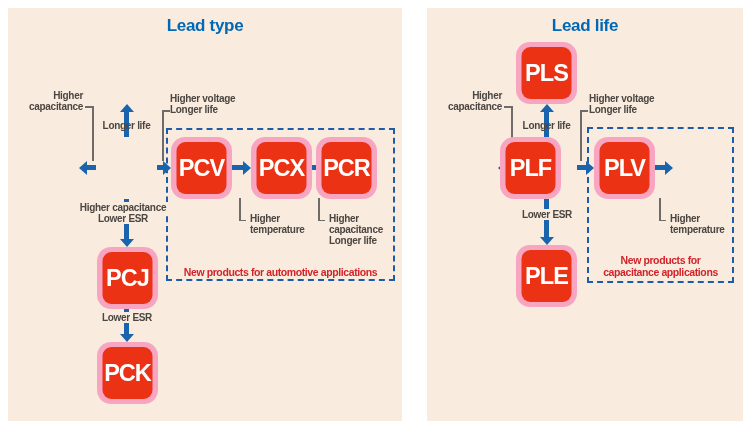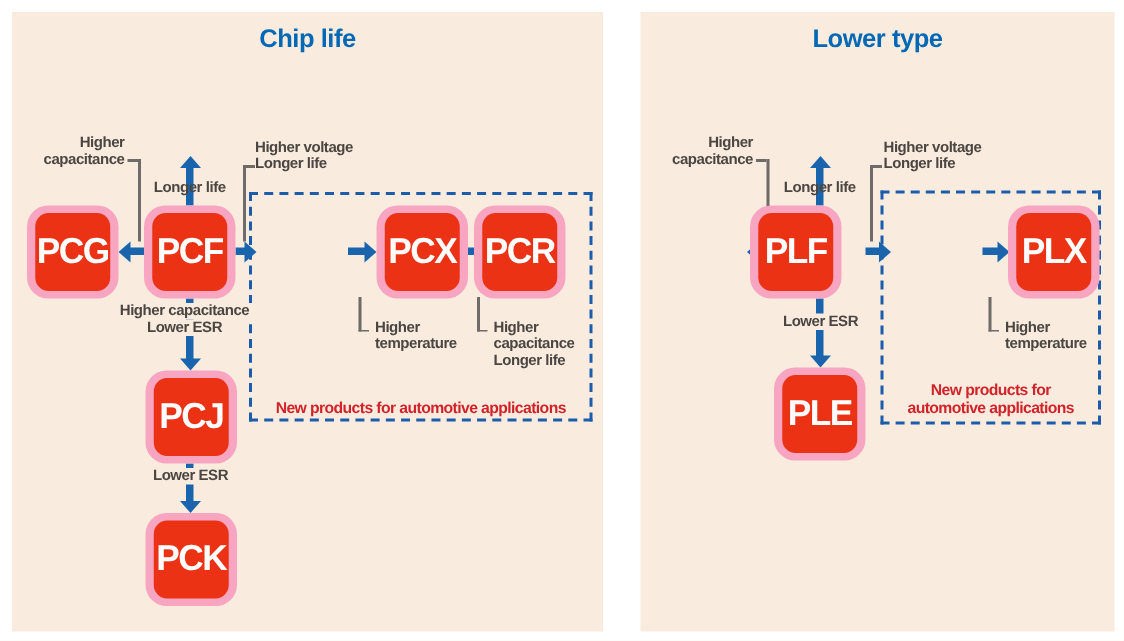--- a/index.html
+++ b/index.html
@@ -48,46 +48,43 @@
   .lbl.stack span{display:inline-block;background:var(--panel_bg,#f9ecdf);padding:0 2px;}
   .auto-label{position:absolute;font-size:10.5px;font-weight:bold;letter-spacing:-0.4px;
        line-height:12px;text-align:center;white-space:pre-line;color:var(--note_red,#d2232a);z-index:6;}
 </style>
 </head>
 <body>
 
 <div class="stage">
 
   <div class="panel" id="panel-chip">
-    <div class="panel-title">Chip life</div>
+    <div class="panel-title">Lead type</div>
 
     <div class="autobox" style="left:158px;top:120px;width:229px;height:153px"></div>
 
     <div class="cline h" style="left:77px;top:98px;width:8px"></div>
     <div class="cline v" style="left:84px;top:98px;height:55px"></div>
     <div class="cline h" style="left:155px;top:102px;width:7px"></div>
     <div class="cline v" style="left:154px;top:102px;height:51px"></div>
     <div class="cline v" style="left:231px;top:190px;height:23px"></div>
     <div class="cline h" style="left:231px;top:211.5px;width:7px"></div>
     <div class="cline v" style="left:310px;top:190px;height:23px"></div>
     <div class="cline h" style="left:310px;top:211.5px;width:7px"></div>
 
     <div class="ar ar-l" style="left:71px;top:152.5px;width:17px"></div>
     <div class="ar ar-r" style="left:149px;top:152.5px;width:14px"></div>
     <div class="ar ar-r" style="left:224px;top:152.5px;width:19px"></div>
     <div class="ar ar-r" style="left:304px;top:152.5px;width:17px"></div>
     <div class="ar ar-u" style="left:111.5px;top:96px;height:33px"></div>
     <div class="ar ar-d" style="left:111.5px;top:191px;height:48px"></div>
     <div class="ar ar-d" style="left:111.5px;top:301px;height:33px"></div>
 
-    <div class="node" style="left:10px;top:129px">
-      <div class="node-face">PCG</div>
-      </div>
-    <div class="node" style="left:88px;top:129px">
-      <div class="node-face">PCF</div>
+    <div class="node" style="left:163px;top:129px">
+      <div class="node-face">PCV</div>
       </div>
     <div class="node" style="left:243px;top:129px">
       <div class="node-face">PCX</div>
       </div>
     <div class="node" style="left:308px;top:129px">
       <div class="node-face">PCR</div>
       </div>
     <div class="node" style="left:89px;top:334px">
       <div class="node-face">PCK</div>
       </div>
@@ -109,54 +106,57 @@
     </div>
     <div class="lbl" style="left:242px;top:205px">Higher
 temperature</div>
     <div class="lbl" style="left:321px;top:205px">Higher
 capacitance
 Longer life</div>
     <div class="auto-label" style="left:158px;top:258px;width:229px">New products for automotive applications</div>
   </div>
 
   <div class="panel" id="panel-lead">
-    <div class="panel-title">Lower type</div>
+    <div class="panel-title">Lead life</div>
 
     <div class="autobox" style="left:160px;top:119px;width:147px;height:156px"></div>
 
     <div class="cline h" style="left:77px;top:98px;width:7px"></div>
     <div class="cline v" style="left:84px;top:98px;height:55px"></div>
     <div class="cline h" style="left:154px;top:102px;width:7px"></div>
     <div class="cline v" style="left:153px;top:102px;height:51px"></div>
     <div class="cline v" style="left:232px;top:190px;height:23px"></div>
     <div class="cline h" style="left:232px;top:211.5px;width:7px"></div>
 
     <div class="ar ar-l" style="left:71px;top:152.5px;width:18px"></div>
     <div class="ar ar-r" style="left:150px;top:152.5px;width:17px"></div>
     <div class="ar ar-r" style="left:228px;top:152.5px;width:18px"></div>
     <div class="ar ar-u" style="left:112.5px;top:96px;height:33px"></div>
     <div class="ar ar-d" style="left:112.5px;top:191px;height:46px"></div>
 
+    <div class="node" style="left:89px;top:34px">
+      <div class="node-face">PLS</div>
+      </div>
     <div class="node" style="left:73px;top:129px">
       <div class="node-face">PLF</div>
       </div>
-    <div class="node" style="left:245px;top:129px">
-      <div class="node-face">PLX</div>
+    <div class="node" style="left:167px;top:129px">
+      <div class="node-face">PLV</div>
       </div>
     <div class="node" style="left:89px;top:237px">
       <div class="node-face">PLE</div>
       </div>
 
     <div class="lbl right" style="left:0;top:82px;width:75px">Higher
 capacitance</div>
     <div class="lbl center" style="left:82px;top:112px;width:75px">Longer life</div>
     <div class="lbl" style="left:162px;top:85px">Higher voltage
 Longer life</div>
     <div class="lbl stack" style="left:45px;top:201px;width:150px">
       <span>Lower ESR</span>
     </div>
     <div class="lbl" style="left:243px;top:205px">Higher
 temperature</div>
     <div class="auto-label" style="left:160px;top:246px;width:147px">New products for
-automotive applications</div>
+capacitance applications</div>
   </div>
 
 </div>
 
 </body></html>

